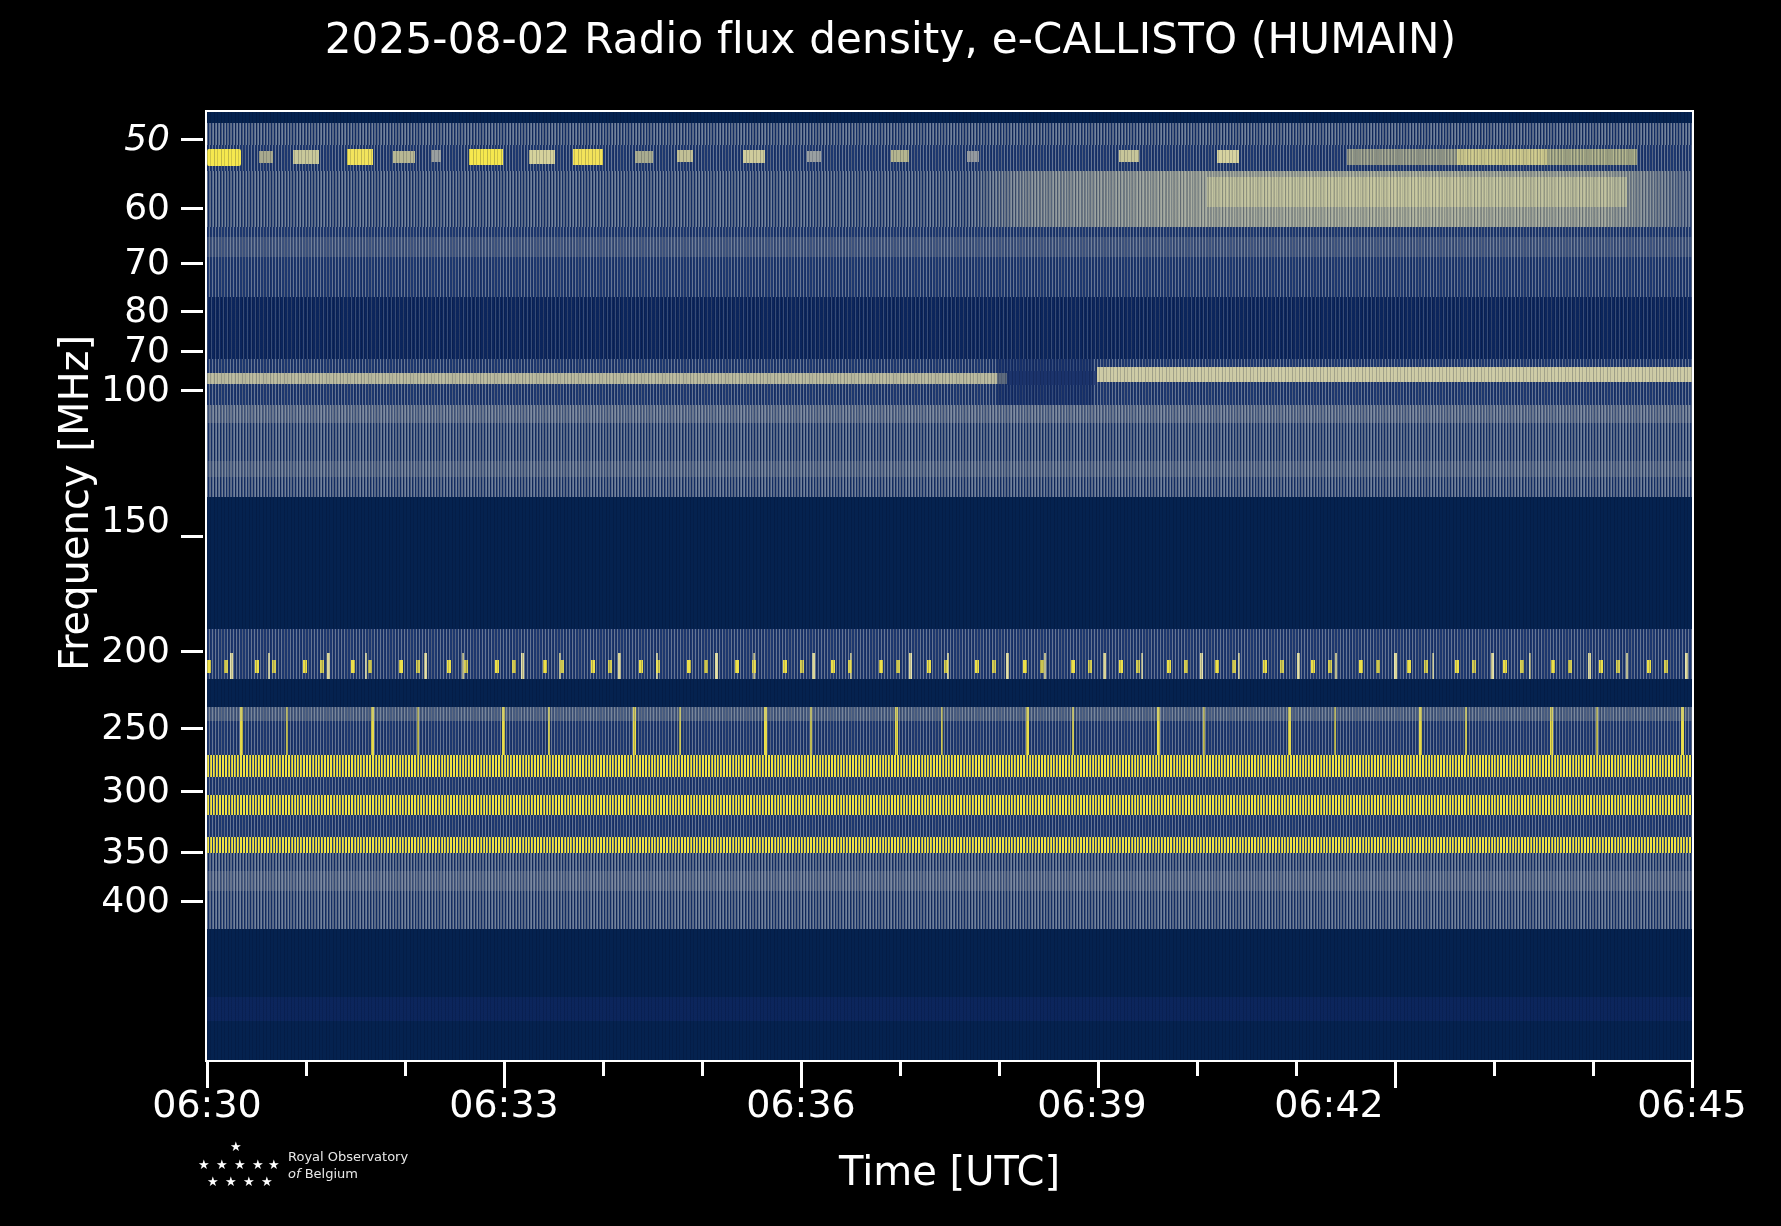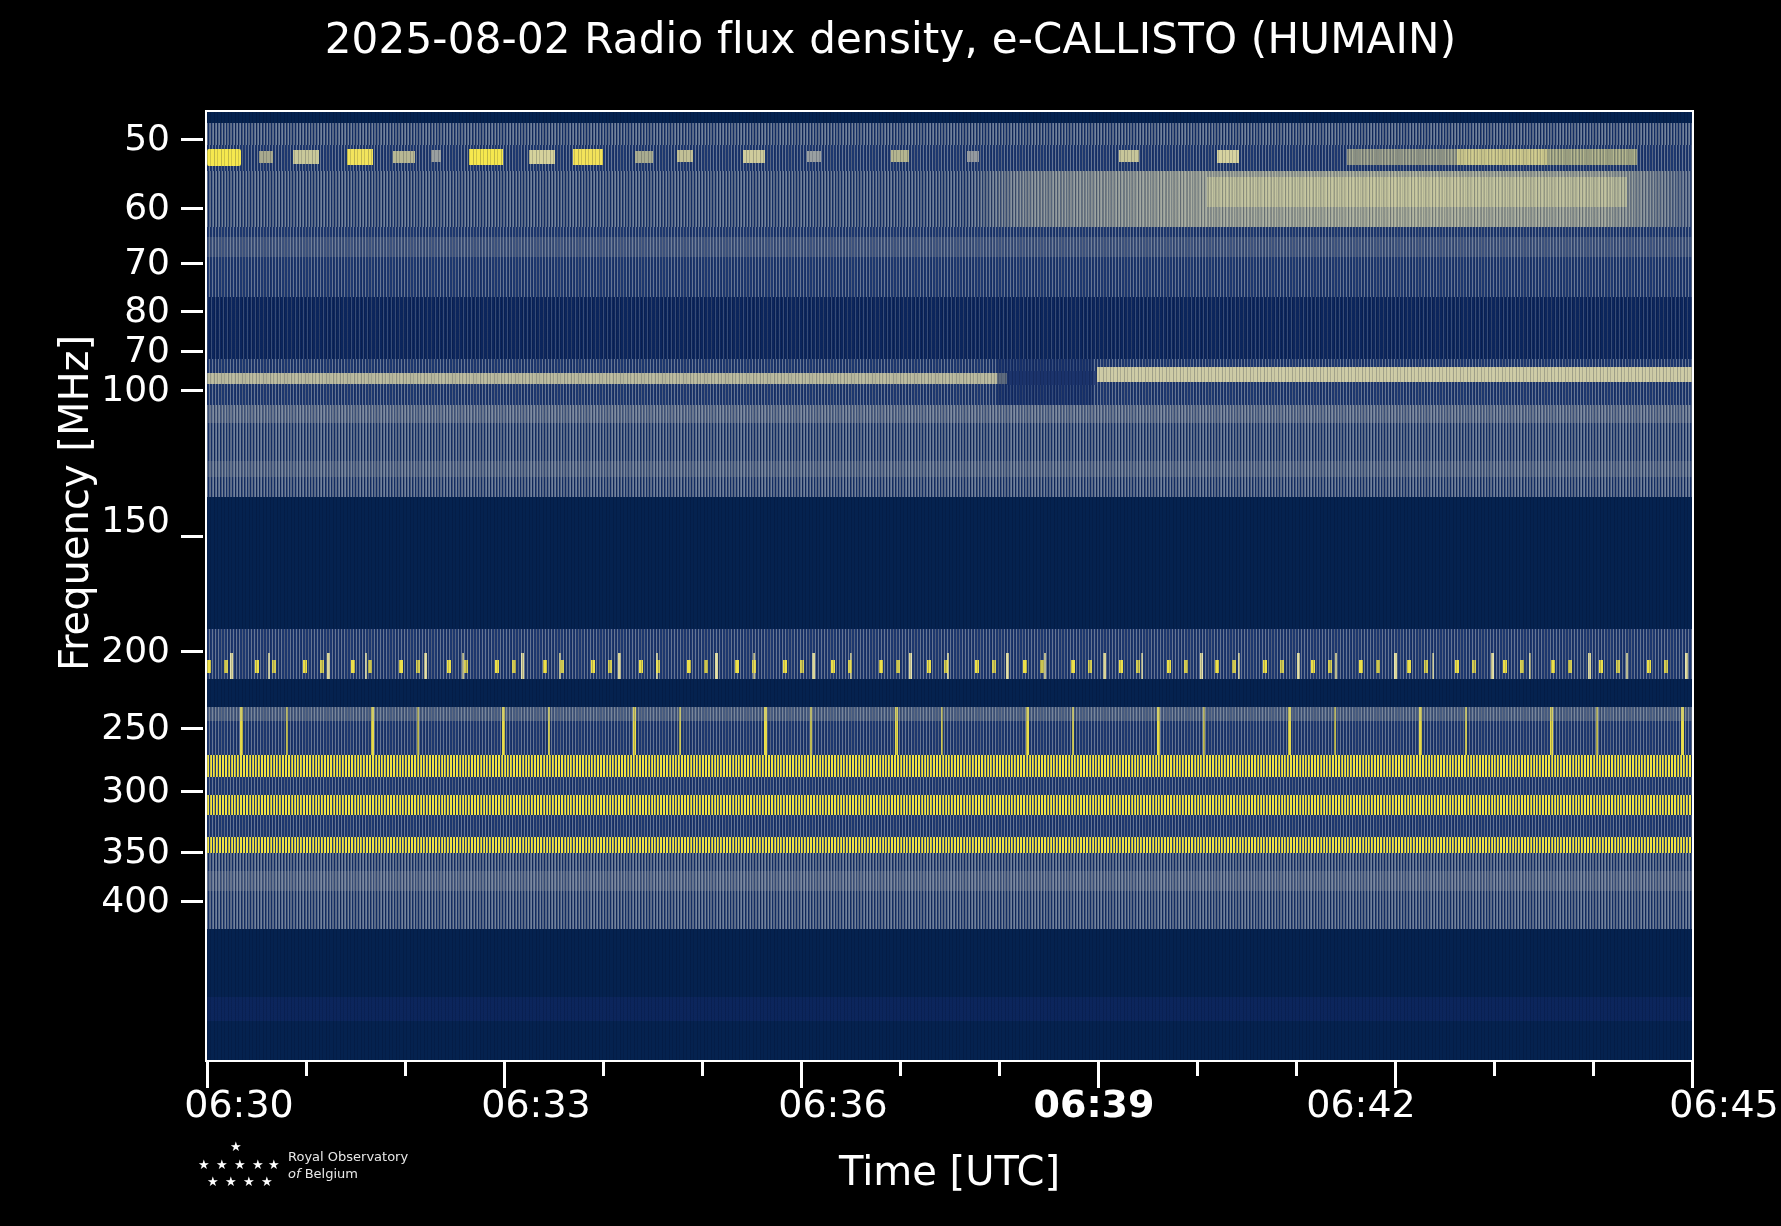--- a/index.html
+++ b/index.html
@@ -131,21 +131,20 @@
     top:1062px;
   }
   .xtick-mark.minor{height:14px;}
   .xtick-label{
     position:absolute;
     top:1084px;
     font-size:38px;line-height:40px;
     color:#ffffff;
     white-space:nowrap;
     transform:translateX(-50%);
-    margin-left:32px;
   }
   #ylabel{
     position:absolute;
     left:-236px;top:480px;
     width:620px;
     text-align:center;
     font-size:40px;
     color:#ffffff;
     transform:rotate(-90deg);
     transform-origin:center center;
@@ -289,21 +288,21 @@
     <div class="ytick-mark" style="top:310px;"></div>
     <div class="ytick-mark" style="top:350px;"></div>
     <div class="ytick-mark" style="top:389px;"></div>
     <div class="ytick-mark" style="top:535px;"></div>
     <div class="ytick-mark" style="top:650px;"></div>
     <div class="ytick-mark" style="top:727px;"></div>
     <div class="ytick-mark" style="top:790px;"></div>
     <div class="ytick-mark" style="top:851px;"></div>
     <div class="ytick-mark" style="top:900px;"></div>
 
-    <div class="ytick-label" style="top:120px;left:104px;width:66px;">50</div>
+    <div class="ytick-label" style="top:120px;left:104px;width:66px;font-style:italic;">50</div>
     <div class="ytick-label" style="top:189px;left:104px;width:66px;">60</div>
     <div class="ytick-label" style="top:244px;left:104px;width:66px;">70</div>
     <div class="ytick-label" style="top:292px;left:104px;width:66px;">80</div>
     <div class="ytick-label" style="top:332px;left:104px;width:66px;">70</div>
     <div class="ytick-label" style="top:371px;left:66px;width:104px;text-align:right;">100</div>
     <div class="ytick-label" style="top:502px;left:66px;width:104px;">150</div>
     <div class="ytick-label" style="top:632px;left:66px;width:104px;">200</div>
     <div class="ytick-label" style="top:709px;left:66px;width:104px;">250</div>
     <div class="ytick-label" style="top:772px;left:66px;width:104px;">300</div>
     <div class="ytick-label" style="top:833px;left:66px;width:104px;">350</div>
@@ -324,21 +323,21 @@
     <div class="xtick-mark minor" style="left:1196px;"></div>
     <div class="xtick-mark minor" style="left:1295px;"></div>
     <div class="xtick-mark" style="left:1394px;"></div>
     <div class="xtick-mark minor" style="left:1493px;"></div>
     <div class="xtick-mark minor" style="left:1592px;"></div>
     <div class="xtick-mark" style="left:1691px;"></div>
 
     <div class="xtick-label" style="left:207px;">06:30</div>
     <div class="xtick-label" style="left:504px;">06:33</div>
     <div class="xtick-label" style="left:801px;">06:36</div>
-    <div class="xtick-label" style="left:1062px;font-weight:bold;">06:39</div>
+    <div class="xtick-label" style="left:1092px;">06:39</div>
     <div class="xtick-label" style="left:1329px;">06:42</div>
     <div class="xtick-label" style="left:1692px;">06:45</div>
   </div>
 
   <div id="ylabel">Frequency [MHz]</div>
   <div id="xlabel">Time [UTC]</div>
 
   <div id="logo">
     <div id="logo-stars">
       <span style="left:34px;top:0px;">★</span>

